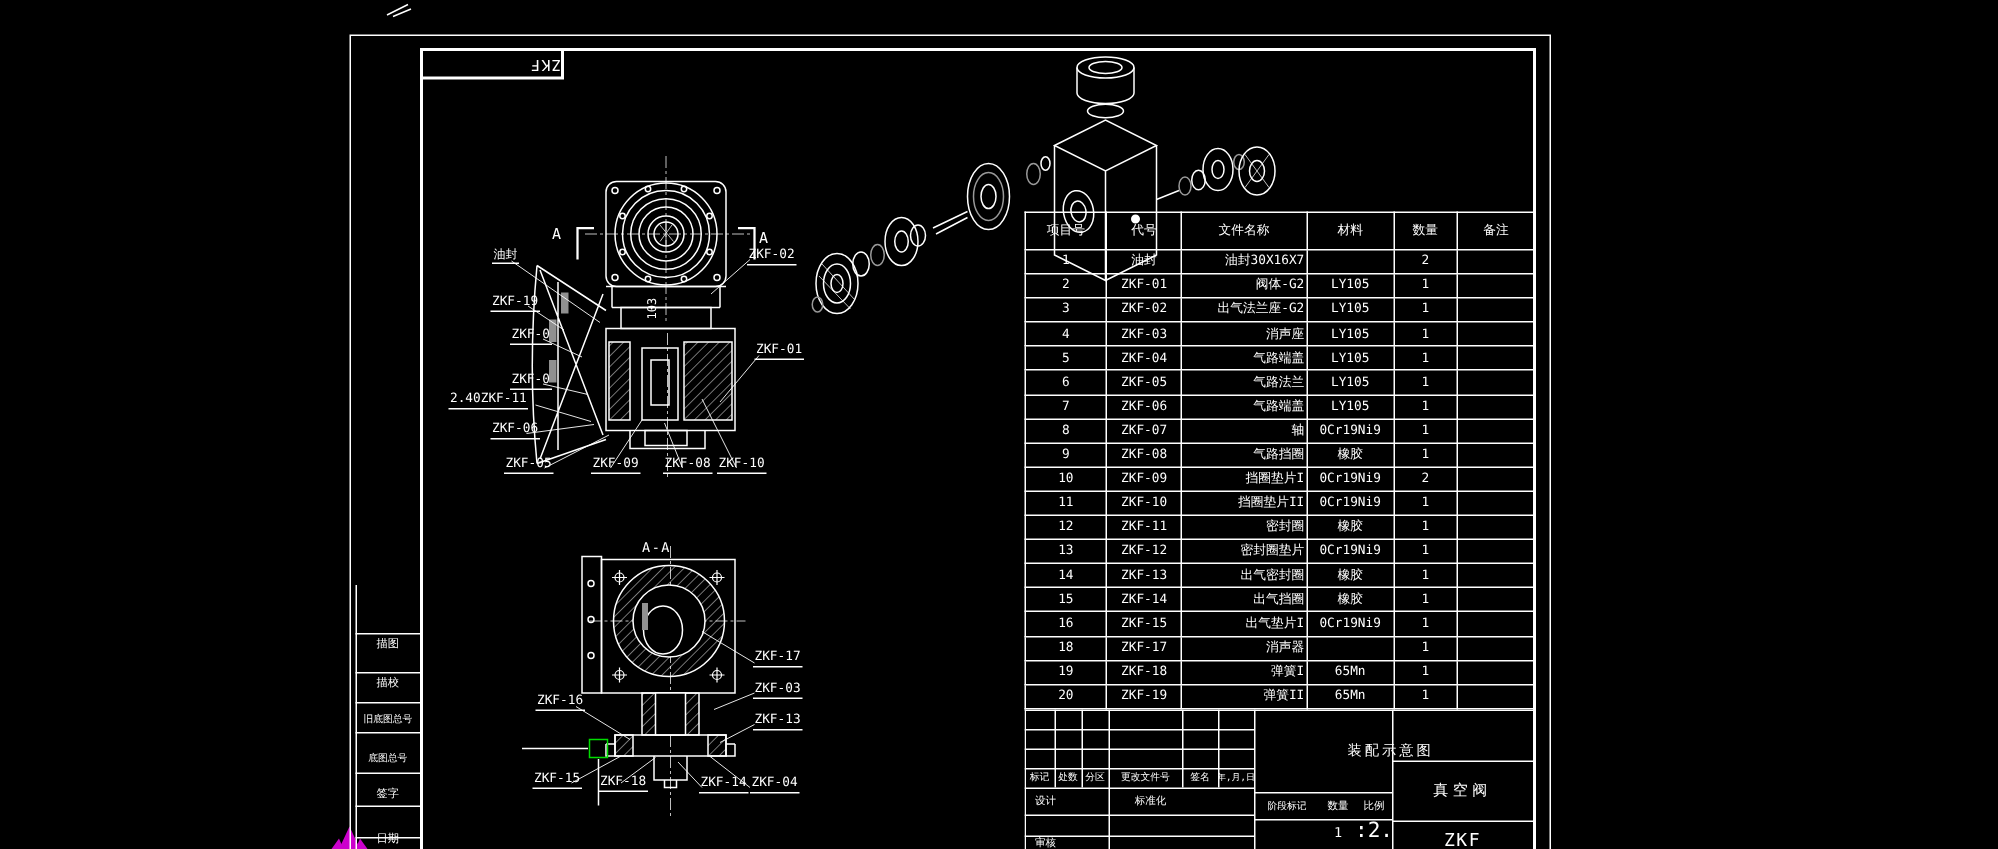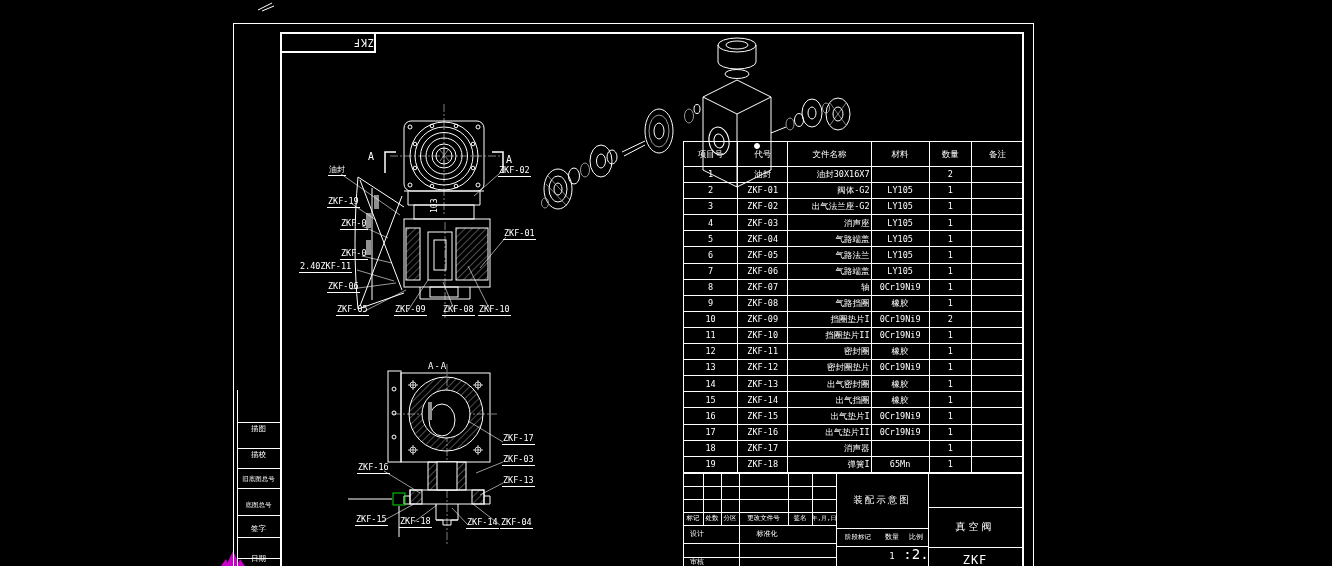--- a/index.html
+++ b/index.html
@@ -355,39 +355,39 @@
         </tr>
         <tr>
           <td>16</td>
           <td>ZKF-15</td>
           <td class="al">出气垫片I</td>
           <td>0Cr19Ni9</td>
           <td>1</td>
           <td></td>
         </tr>
         <tr>
-          <td>17</td>
-          <td>ZKF-16</td>
-          <td class="al">出气垫片II</td>
-          <td>0Cr19Ni9</td>
-          <td>1</td>
-          <td></td>
-        </tr>
-        <tr>
           <td>18</td>
           <td>ZKF-17</td>
           <td class="al">消声器</td>
           <td></td>
           <td>1</td>
           <td></td>
         </tr>
         <tr>
           <td>19</td>
           <td>ZKF-18</td>
           <td class="al">弹簧I</td>
+          <td>65Mn</td>
+          <td>1</td>
+          <td></td>
+        </tr>
+        <tr>
+          <td>20</td>
+          <td>ZKF-19</td>
+          <td class="al">弹簧II</td>
           <td>65Mn</td>
           <td>1</td>
           <td></td>
         </tr>
       </tbody>
   </table>
 
   <div class="abs" style="left:683px;top:473px;width:341px;height:93px;overflow:hidden;">
     <div id="tb-lines">
         <div class="ln" style="left: 0px; top: 0px; width: 1px; height: 93px;"></div>
@@ -422,21 +422,21 @@
       </div>
     <div class="cell" style="left:0;top:39px;width:20px;height:13px;font-size:6.5px;">标记</div>
     <div class="cell" style="left:20px;top:39px;width:18px;height:13px;font-size:6.5px;">处数</div>
     <div class="cell" style="left:38px;top:39px;width:18px;height:13px;font-size:6.5px;">分区</div>
     <div class="cell" style="left:56px;top:39px;width:49px;height:13px;font-size:6.5px;text-align:center;">更改文件号</div>
     <div class="cell" style="left:105px;top:39px;width:24px;height:13px;font-size:6.5px;text-align:right;">签名</div>
     <div class="cell" style="left:129px;top:39px;width:24px;height:13px;font-size:6px;">年,月,日</div>
     <div class="cell" style="left:0;top:52px;width:28px;height:18px;font-size:7px;">设计</div>
     <div class="cell" style="left:69px;top:52px;width:30px;height:18px;font-size:7px;">标准化</div>
     <div class="cell" style="left:0;top:84px;width:28px;height:9px;font-size:7px;align-items:flex-start;">审核</div>
-    <div class="cell" style="left:153px;top:0;width:92px;height:55px;font-size:9.5px;letter-spacing:2px;">装配示意图</div>
+    <div class="cell" style="left:153px;top:0;width:92px;height:55px;font-size:9.5px;letter-spacing:2px;padding-left:45px;">装配示意图</div>
     <div class="cell" style="left:153px;top:55px;width:44px;height:18px;font-size:6.5px;">阶段标记</div>
     <div class="cell" style="left:197px;top:55px;width:24px;height:18px;font-size:7px;">数量</div>
     <div class="cell" style="left:221px;top:55px;width:24px;height:18px;font-size:7px;">比例</div>
     <div class="cell" style="left:197px;top:73px;width:24px;height:20px;font-size:9px;">1</div>
     <div class="cell" style="left:221px;top:73px;width:24px;height:16px;font-size:14px;">1:2.5</div>
     <div class="cell" style="left:245px;top:34px;width:94px;height:40px;font-size:10px;letter-spacing:3px;">真空阀</div>
     <div class="cell" style="left:245px;top:74px;width:94px;height:19px;font-size:12px;letter-spacing:1px;align-items:flex-start;padding-top:6px;">ZKF</div>
   </div>
 
 </div>

